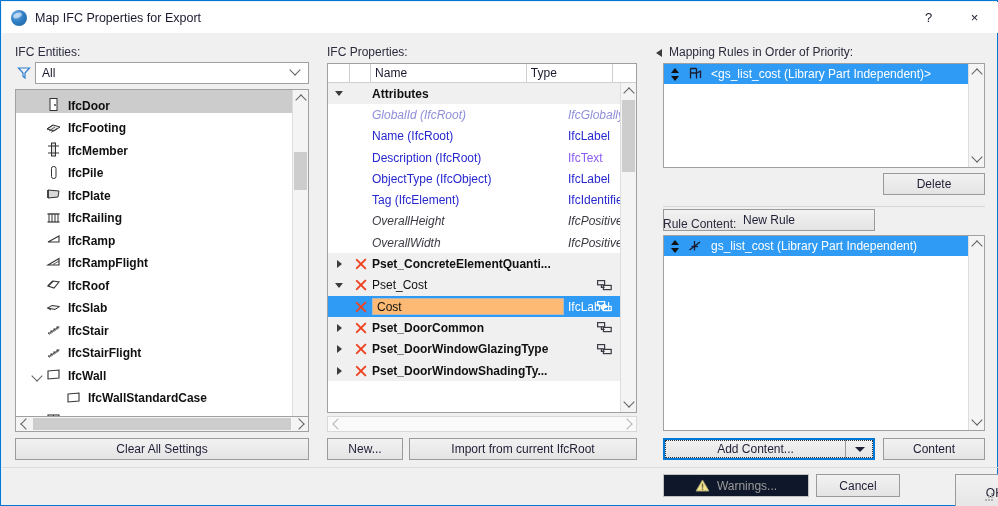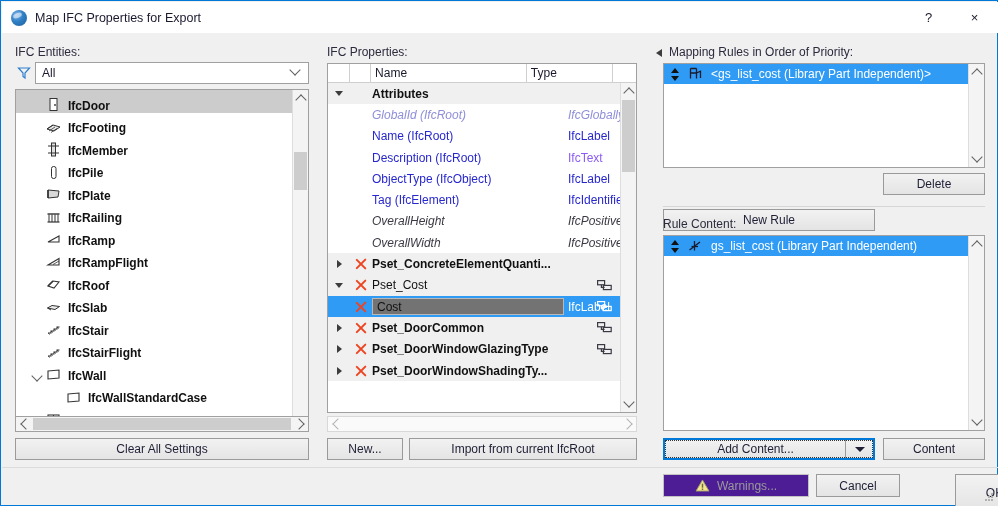--- a/index.html
+++ b/index.html
@@ -52,21 +52,21 @@
   }
   .btn{
     position:absolute;box-sizing:border-box;
     background:linear-gradient(#f2f2f2,#e4e4e4);
     border:1px solid #9a9a9a;
     font-family:"Liberation Sans", sans-serif;
     font-size:12px;color:#1e1e35;
     display:flex;align-items:center;justify-content:center;
     cursor:default;
   }
-  .btn.disabled{color:#9a9a9a;background:#4c1d95;border-color:#c2c2c2;}
+  .btn.disabled{color:#9a9a9a;background:#0f172a;border-color:#c2c2c2;}
   
   #left-tree{
     position:absolute;left:14px;top:88px;width:294px;height:342px;
     background:#fff;border:1px solid #a0a0a0;box-sizing:border-box;
     overflow:hidden;
   }
   .tree-rows{position:absolute;left:0;top:0;width:277px;}
   .tree-row{
     height:22.5px;display:flex;align-items:flex-end;font-size:12px;color:#111;
     font-weight:bold;
@@ -125,21 +125,21 @@
   .xmark::before,.xmark::after{
     content:"";position:absolute;left:5.2px;top:-0.5px;width:2.4px;height:14px;background:#ee4422;border-radius:1px;
   }
   .xmark::before{transform:rotate(45deg);}
   .xmark::after{transform:rotate(-45deg);}
   .link-ico{
     position:absolute;right:8px;width:15px;height:11px;
   }
   .edit-field{
     position:absolute;left:44px;top:2.2px;width:192px;height:17px;
-    background:#737373;border:1px solid #b8b8b8;box-sizing:border-box;
+    background:#fdba74;border:1px solid #b8b8b8;box-sizing:border-box;
     color:#111;font-size:12px;display:flex;align-items:center;padding-left:4px;
   }
   
   #rules-box{
     position:absolute;left:662px;top:62px;width:322px;height:105px;
     background:#fff;border:1px solid #a0a0a0;box-sizing:border-box;overflow:hidden;
   }
   #content-box{
     position:absolute;left:662px;top:234px;width:322px;height:196px;
     background:#fff;border:1px solid #a0a0a0;box-sizing:border-box;overflow:hidden;

